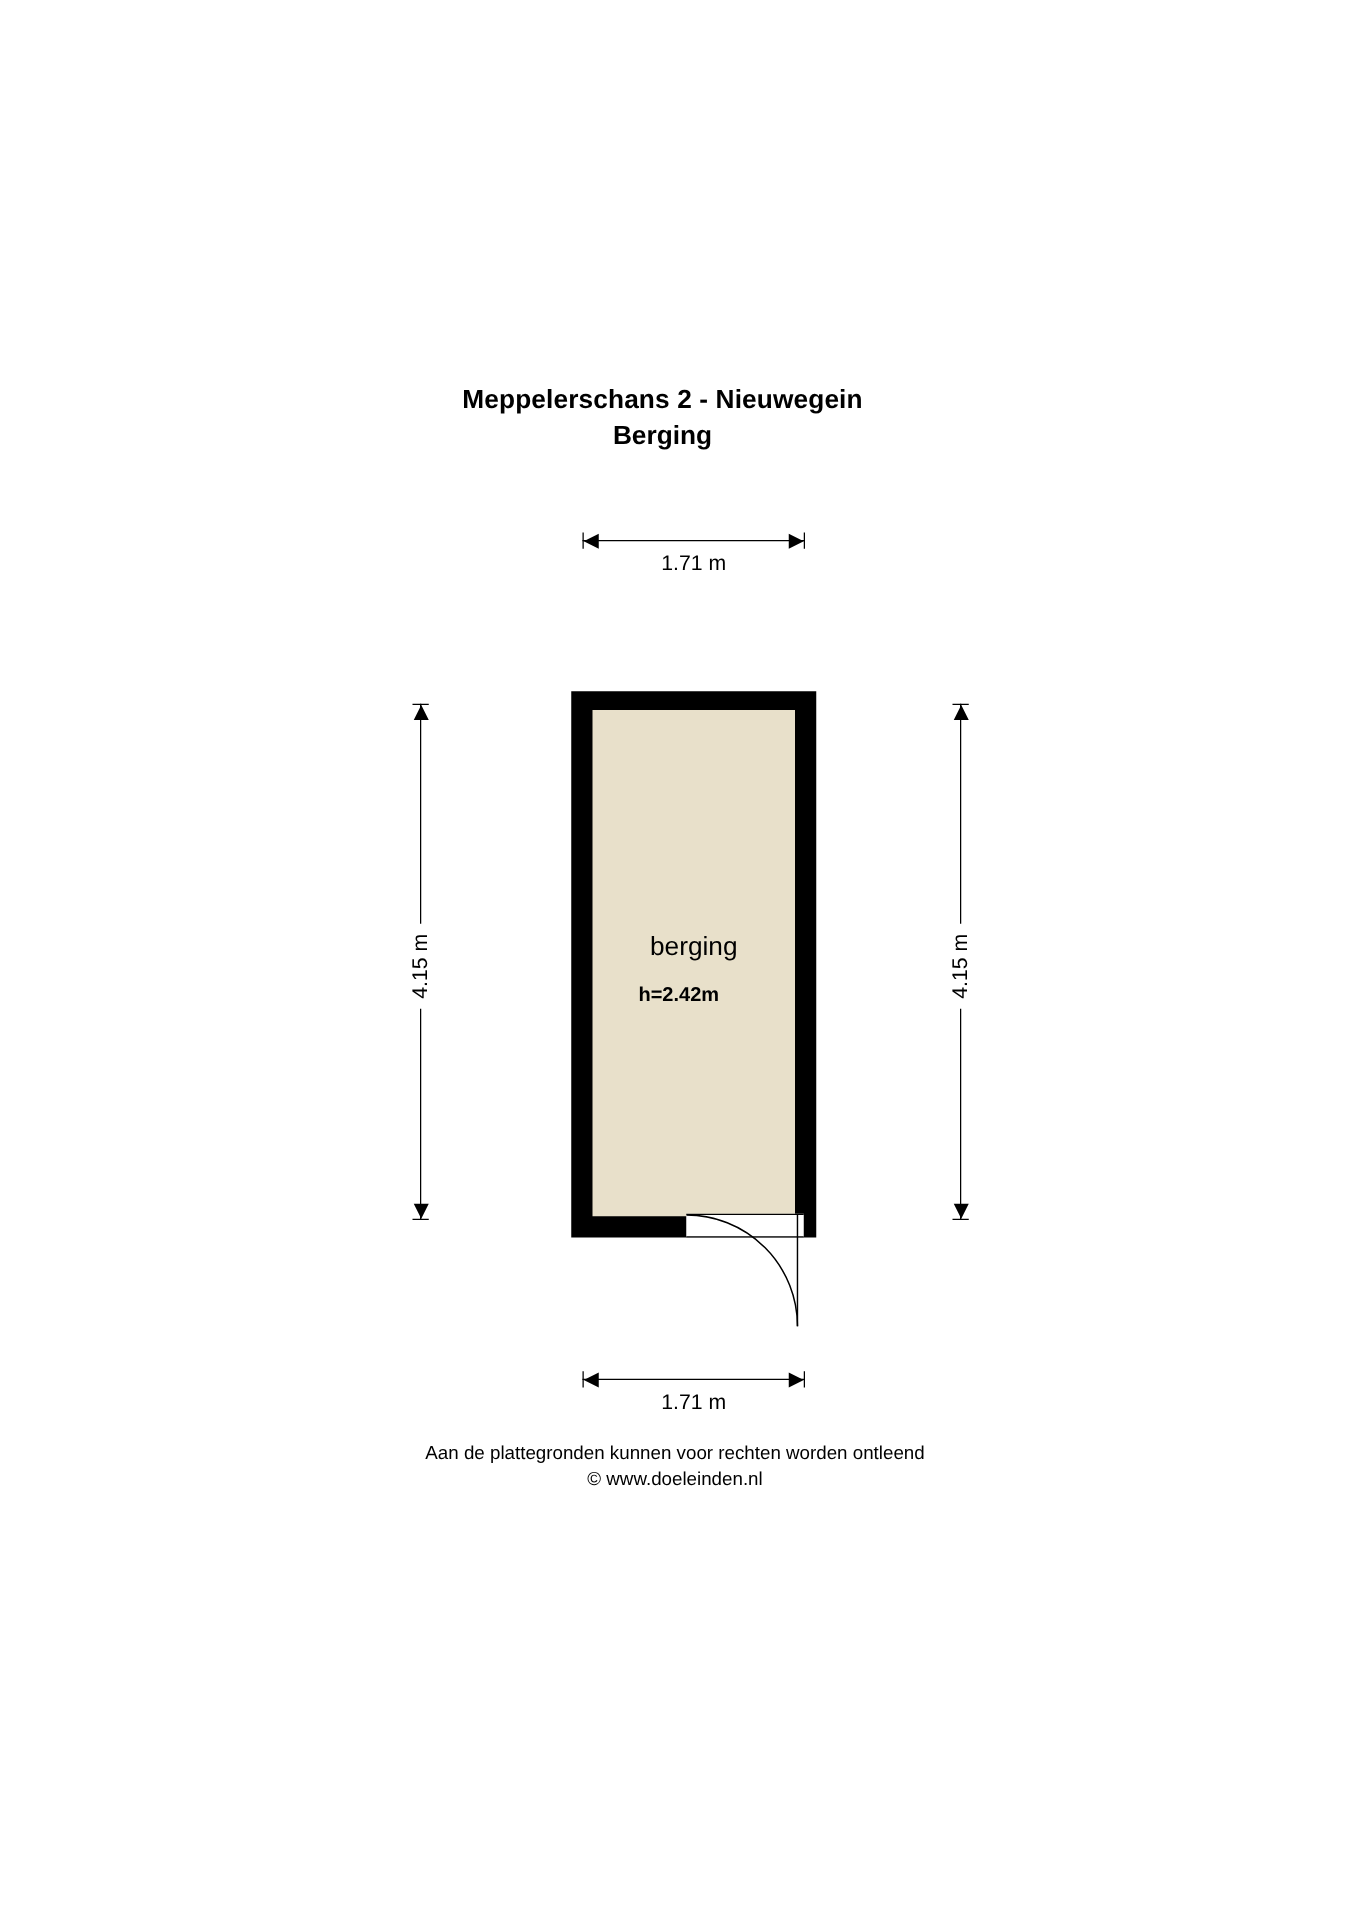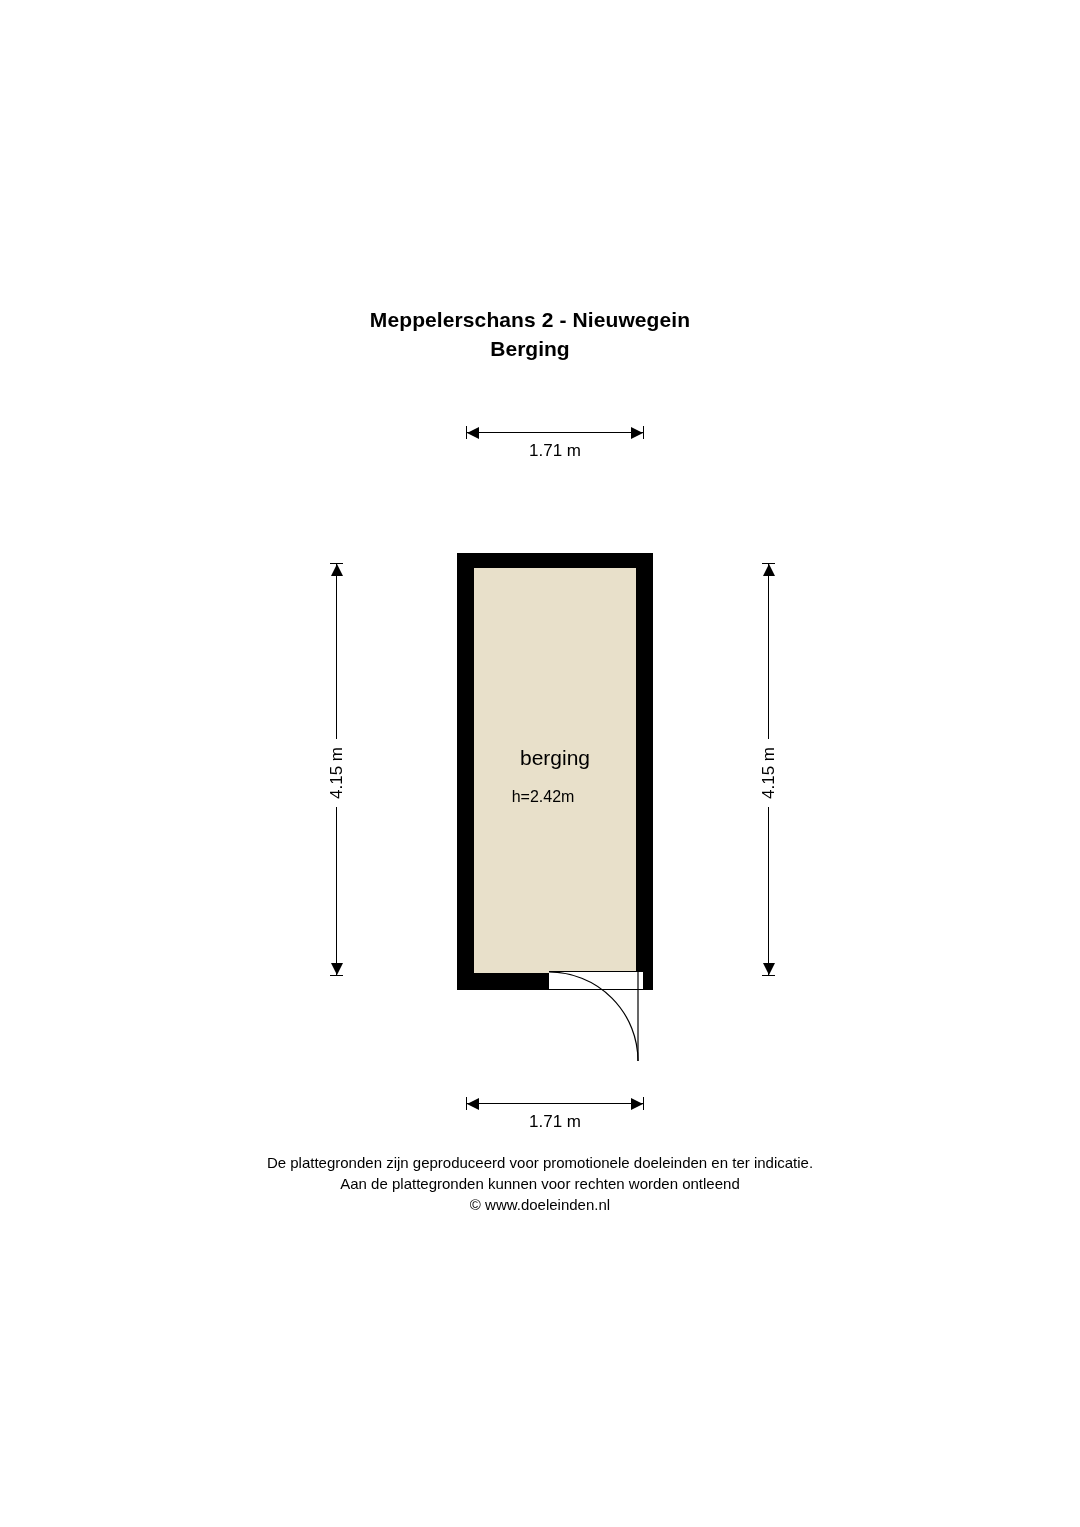--- a/index.html
+++ b/index.html
@@ -176,21 +176,21 @@
     font-size: 21px;
     color: #000;
   }
   .room-height {
     position: absolute;
     left: 0;
     top: 235px;
     width: 172px;
     text-align: center;
     font-size: 16px;
-    font-weight: normal;
+    font-weight: bold;
     color: #000;
   }
 
   
   .door-opening {
     position: absolute;
     left: 92px;
     bottom: 0;
     width: 94px;
     height: 17px;
@@ -280,16 +280,15 @@
   <div class="cap left"></div>
   <div class="cap right"></div>
   <div class="arrow left"></div>
   <div class="arrow right"></div>
   <div class="label">
     <span>1.71 m</span>
   </div>
 </div>
 
 <div class="footer">
-  <div>De plattegronden zijn geproduceerd voor promotionele doeleinden en ter indicatie.</div>
   <div>Aan de plattegronden kunnen voor rechten worden ontleend</div>
   <div>© www.doeleinden.nl</div>
 </div>
 
 </body></html>

